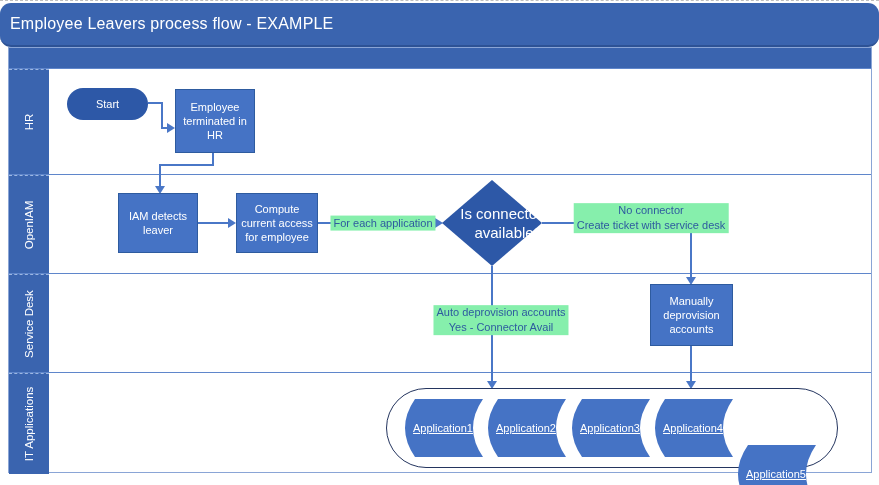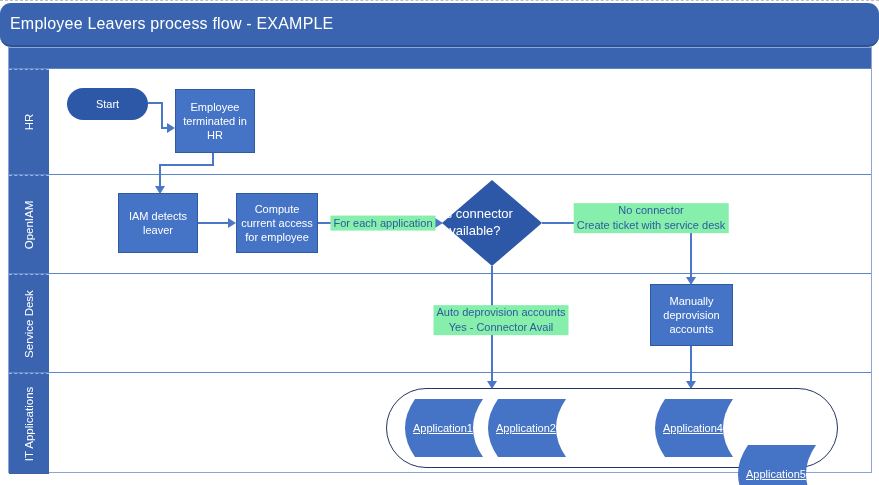--- a/index.html
+++ b/index.html
@@ -30,22 +30,22 @@
 
   
   .canvas { position:absolute; left:0; top:0; width:702px; height:485px; }
   .node { position:absolute; display:flex; align-items:center; justify-content:center;
     text-align:center; color:#fff; font-size:11px; line-height:1.3; padding:2px; }
   .box  { background:#4573c5; border:1.5px solid #2e5b9f; }
   .pill { background:#2d58a7; border-radius:16px; }
   .diamond-wrap { position:absolute; }
   .diamond-wrap svg { position:absolute; left:0; top:0; }
   .diamond-label { position:absolute; left:0; top:0; width:100%; height:100%;
-    display:flex; align-items:center; justify-content:center; text-align:left;
-    color:#fff; font-size:13px; line-height:1.3; }
+    display:flex; align-items:center; justify-content:center; text-align:right;
+    color:#fff; font-size:15px; line-height:1.3; }
 
   
   .hl, .vl { position:absolute; background:#4a77c7; }
   .hl { height:2px; } .vl { width:2px; }
   .ar { position:absolute; width:0; height:0; }
   .ar-r { border-top:5px solid transparent; border-bottom:5px solid transparent; border-left:8px solid #4a77c7; }
   .ar-d { border-left:5px solid transparent; border-right:5px solid transparent; border-top:8px solid #4a77c7; }
 
   .elabel { position:absolute; transform:translate(-50%,-50%); background:#86efac;
     color:#2e5b9f; font-size:11px; line-height:1.35; text-align:center;
@@ -155,20 +155,26 @@
         <path d="M 20,0 L 88,0 Q 68,29 88,58 L 20,58 Q 0,29 20,0 Z" fill="#4573c5"></path>
       </svg>
       <div class="app-label">Application1</div>
     </div>
     <div class="app" style="left:478px;">
       <svg width="88" height="58" viewBox="0 0 88 58">
         <path d="M 20,0 L 88,0 Q 68,29 88,58 L 20,58 Q 0,29 20,0 Z" fill="#4573c5"></path>
       </svg>
       <div class="app-label">Application2</div>
     </div>
+    <div class="app" style="left:562px;">
+      <svg width="88" height="58" viewBox="0 0 88 58">
+        <path d="M 20,0 L 88,0 Q 68,29 88,58 L 20,58 Q 0,29 20,0 Z" fill="#4573c5"></path>
+      </svg>
+      <div class="app-label">Application3</div>
+    </div>
     <div class="app" style="left:645px;">
       <svg width="88" height="58" viewBox="0 0 88 58">
         <path d="M 20,0 L 88,0 Q 68,29 88,58 L 20,58 Q 0,29 20,0 Z" fill="#4573c5"></path>
       </svg>
       <div class="app-label">Application4</div>
     </div>
     <div class="app" style="left:728px;margin-top:46px;">
       <svg width="88" height="58" viewBox="0 0 88 58">
         <path d="M 20,0 L 88,0 Q 68,29 88,58 L 20,58 Q 0,29 20,0 Z" fill="#4573c5"></path>
       </svg>

